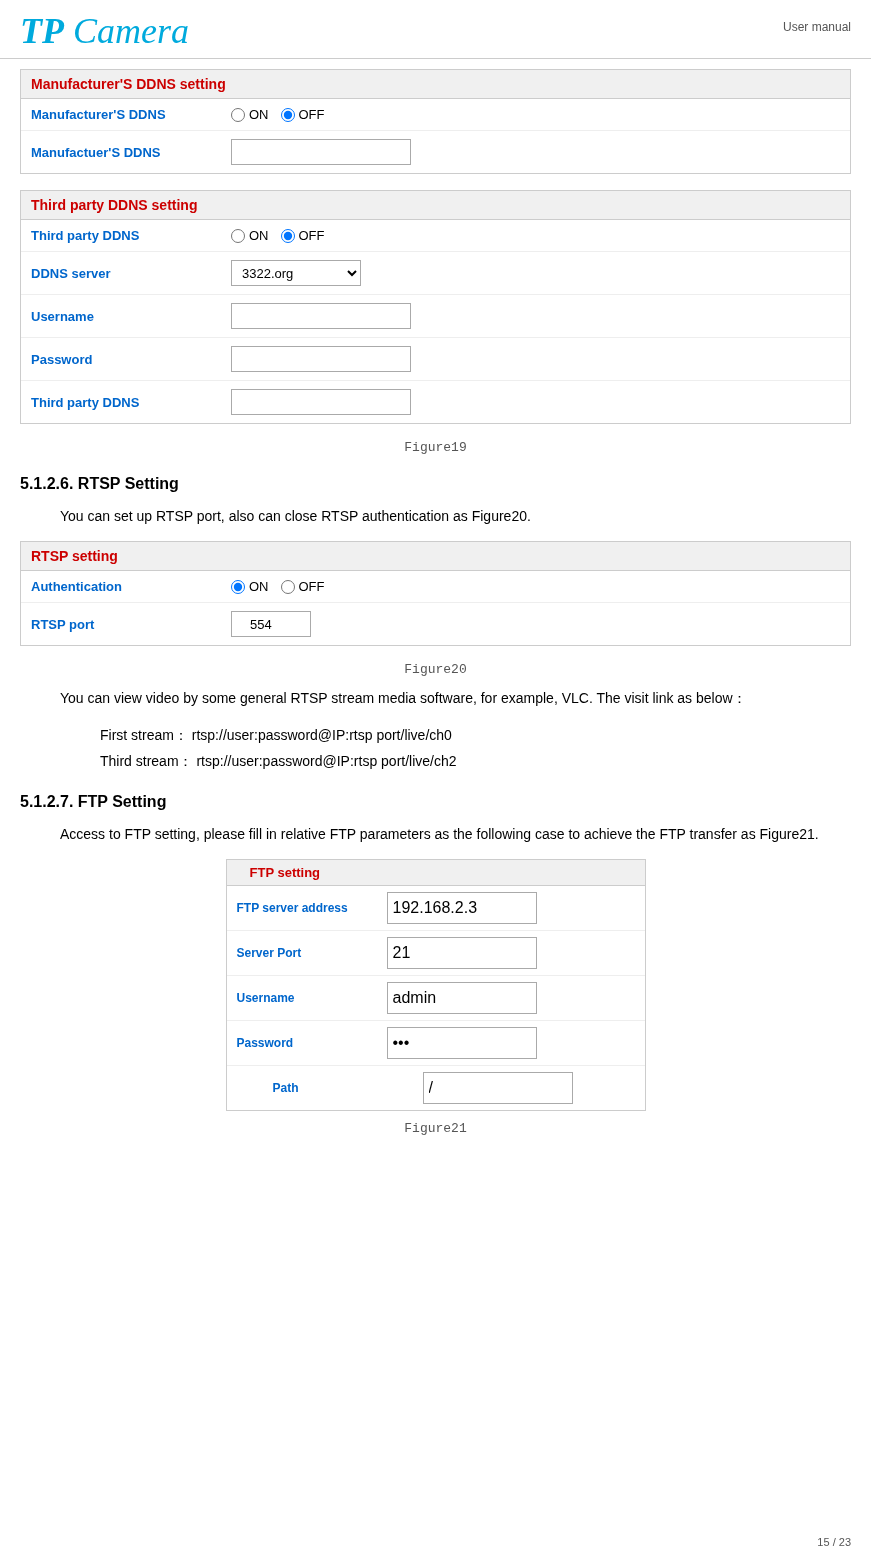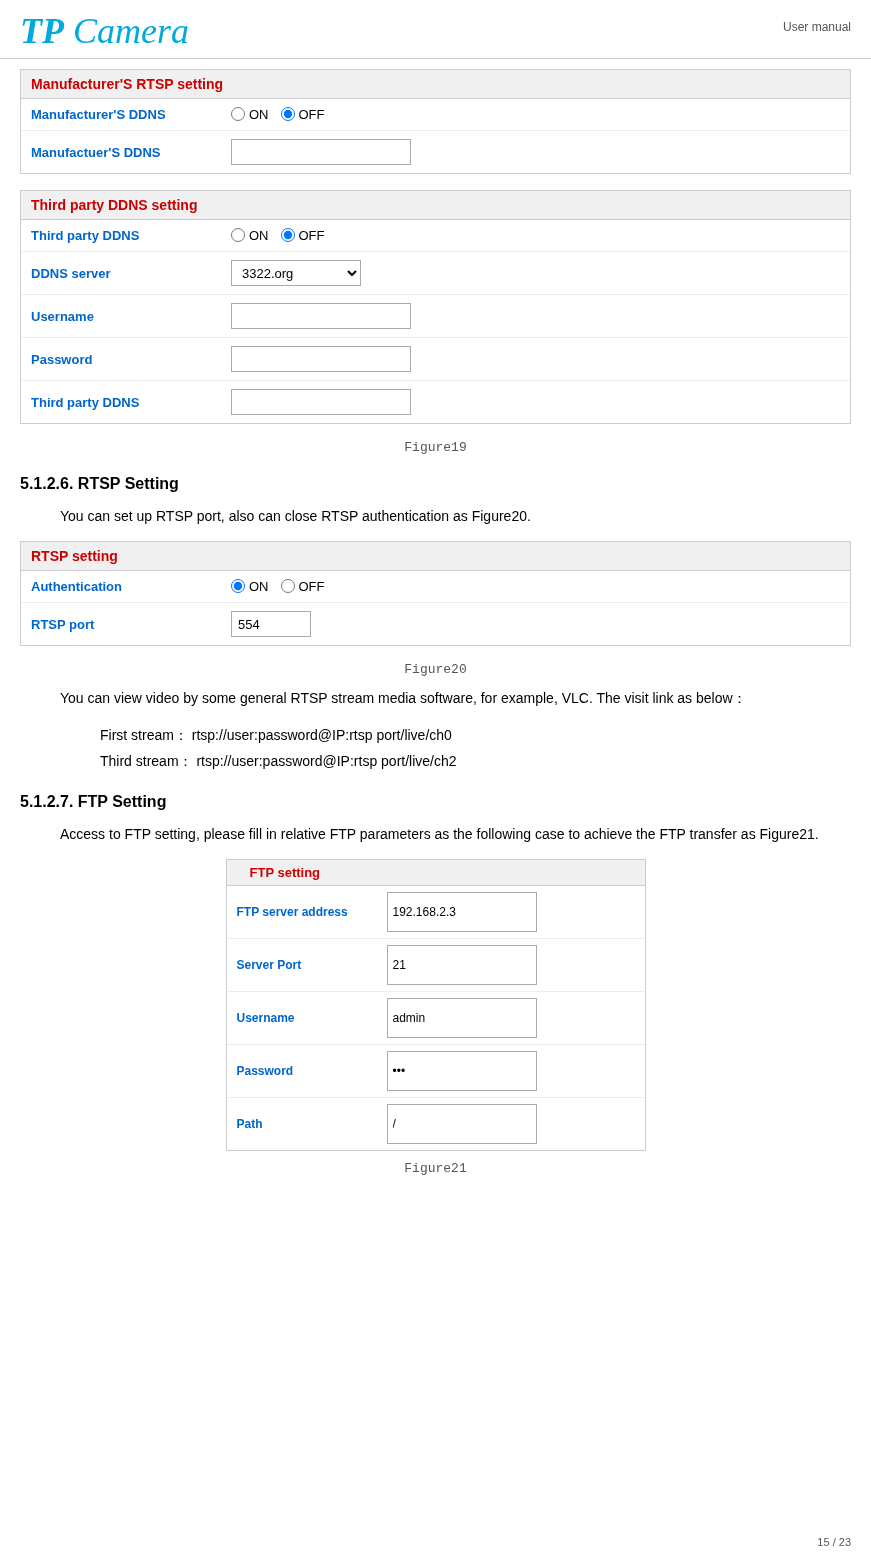--- a/index.html
+++ b/index.html
@@ -87,21 +87,21 @@
     }
 
     .radio-group {
       display: flex;
       align-items: center;
       gap: 12px;
     }
 
     .radio-item {
       display: flex;
-      align-items: flex-start;
+      align-items: flex-end;
       gap: 4px;
       font-size: 13px;
     }
 
     input[type="radio"] {
       width: 14px;
       height: 14px;
       cursor: pointer;
     }
 
@@ -118,21 +118,21 @@
       border: 1px solid #aaa;
       padding: 3px 6px;
       width: 130px;
       height: 26px;
       font-size: 13px;
       background: #fff;
     }
 
     .port-input {
       border: 1px solid #aaa;
-      padding: 3px 6px;
+      padding: 3px 18px;
       width: 80px;
       height: 26px;
       font-size: 13px;
       background: #fff;
     }
 
     .figure-caption {
       text-align: center;
       font-size: 13px;
       color: #555;
@@ -193,54 +193,55 @@
 
     .ftp-row {
       display: flex;
       align-items: center;
       padding: 6px 10px;
       border-bottom: 1px solid #eee;
     }
 
     .ftp-row:last-child {
       border-bottom: none;
+      margin-left: 36px;
     }
 
     .ftp-label {
       width: 150px;
       color: #0066cc;
       font-size: 12px;
       font-weight: bold;
     }
 
     .ftp-input {
       border: 1px solid #aaa;
       padding: 2px 5px;
       width: 150px;
-      height: 40px;
-      font-size: 12px;
+      height: 32px;
+      font-size: 16px;
       background: #fff;
     }
   </style>
 </head>
 <body>
 
 <div class="page-header">
   <div class="logo-area">
     <div class="logo-text">
       <span style="color:#00aadd; font-style:italic; font-weight:bold;">TP</span><span style="color:#00aadd; font-style:italic; font-weight:normal;"> Camera</span>
     </div>
   </div>
   <div class="header-right">User manual</div>
 </div>
 
 <div class="page-content">
 
   <div class="setting-box">
-    <div class="setting-header">Manufacturer'S RTSP setting</div>
+    <div class="setting-header">Manufacturer'S DDNS setting</div>
     <div class="setting-row">
       <div class="setting-label">Manufacturer'S DDNS</div>
       <div class="setting-control">
         <div class="radio-group">
           <div class="radio-item">
             <input type="radio" name="mfr_ddns" id="mfr_on" style="">
             <label for="mfr_on">ON</label>
           </div>
           <div class="radio-item">
             <input type="radio" name="mfr_ddns" id="mfr_off" checked="" style="">

